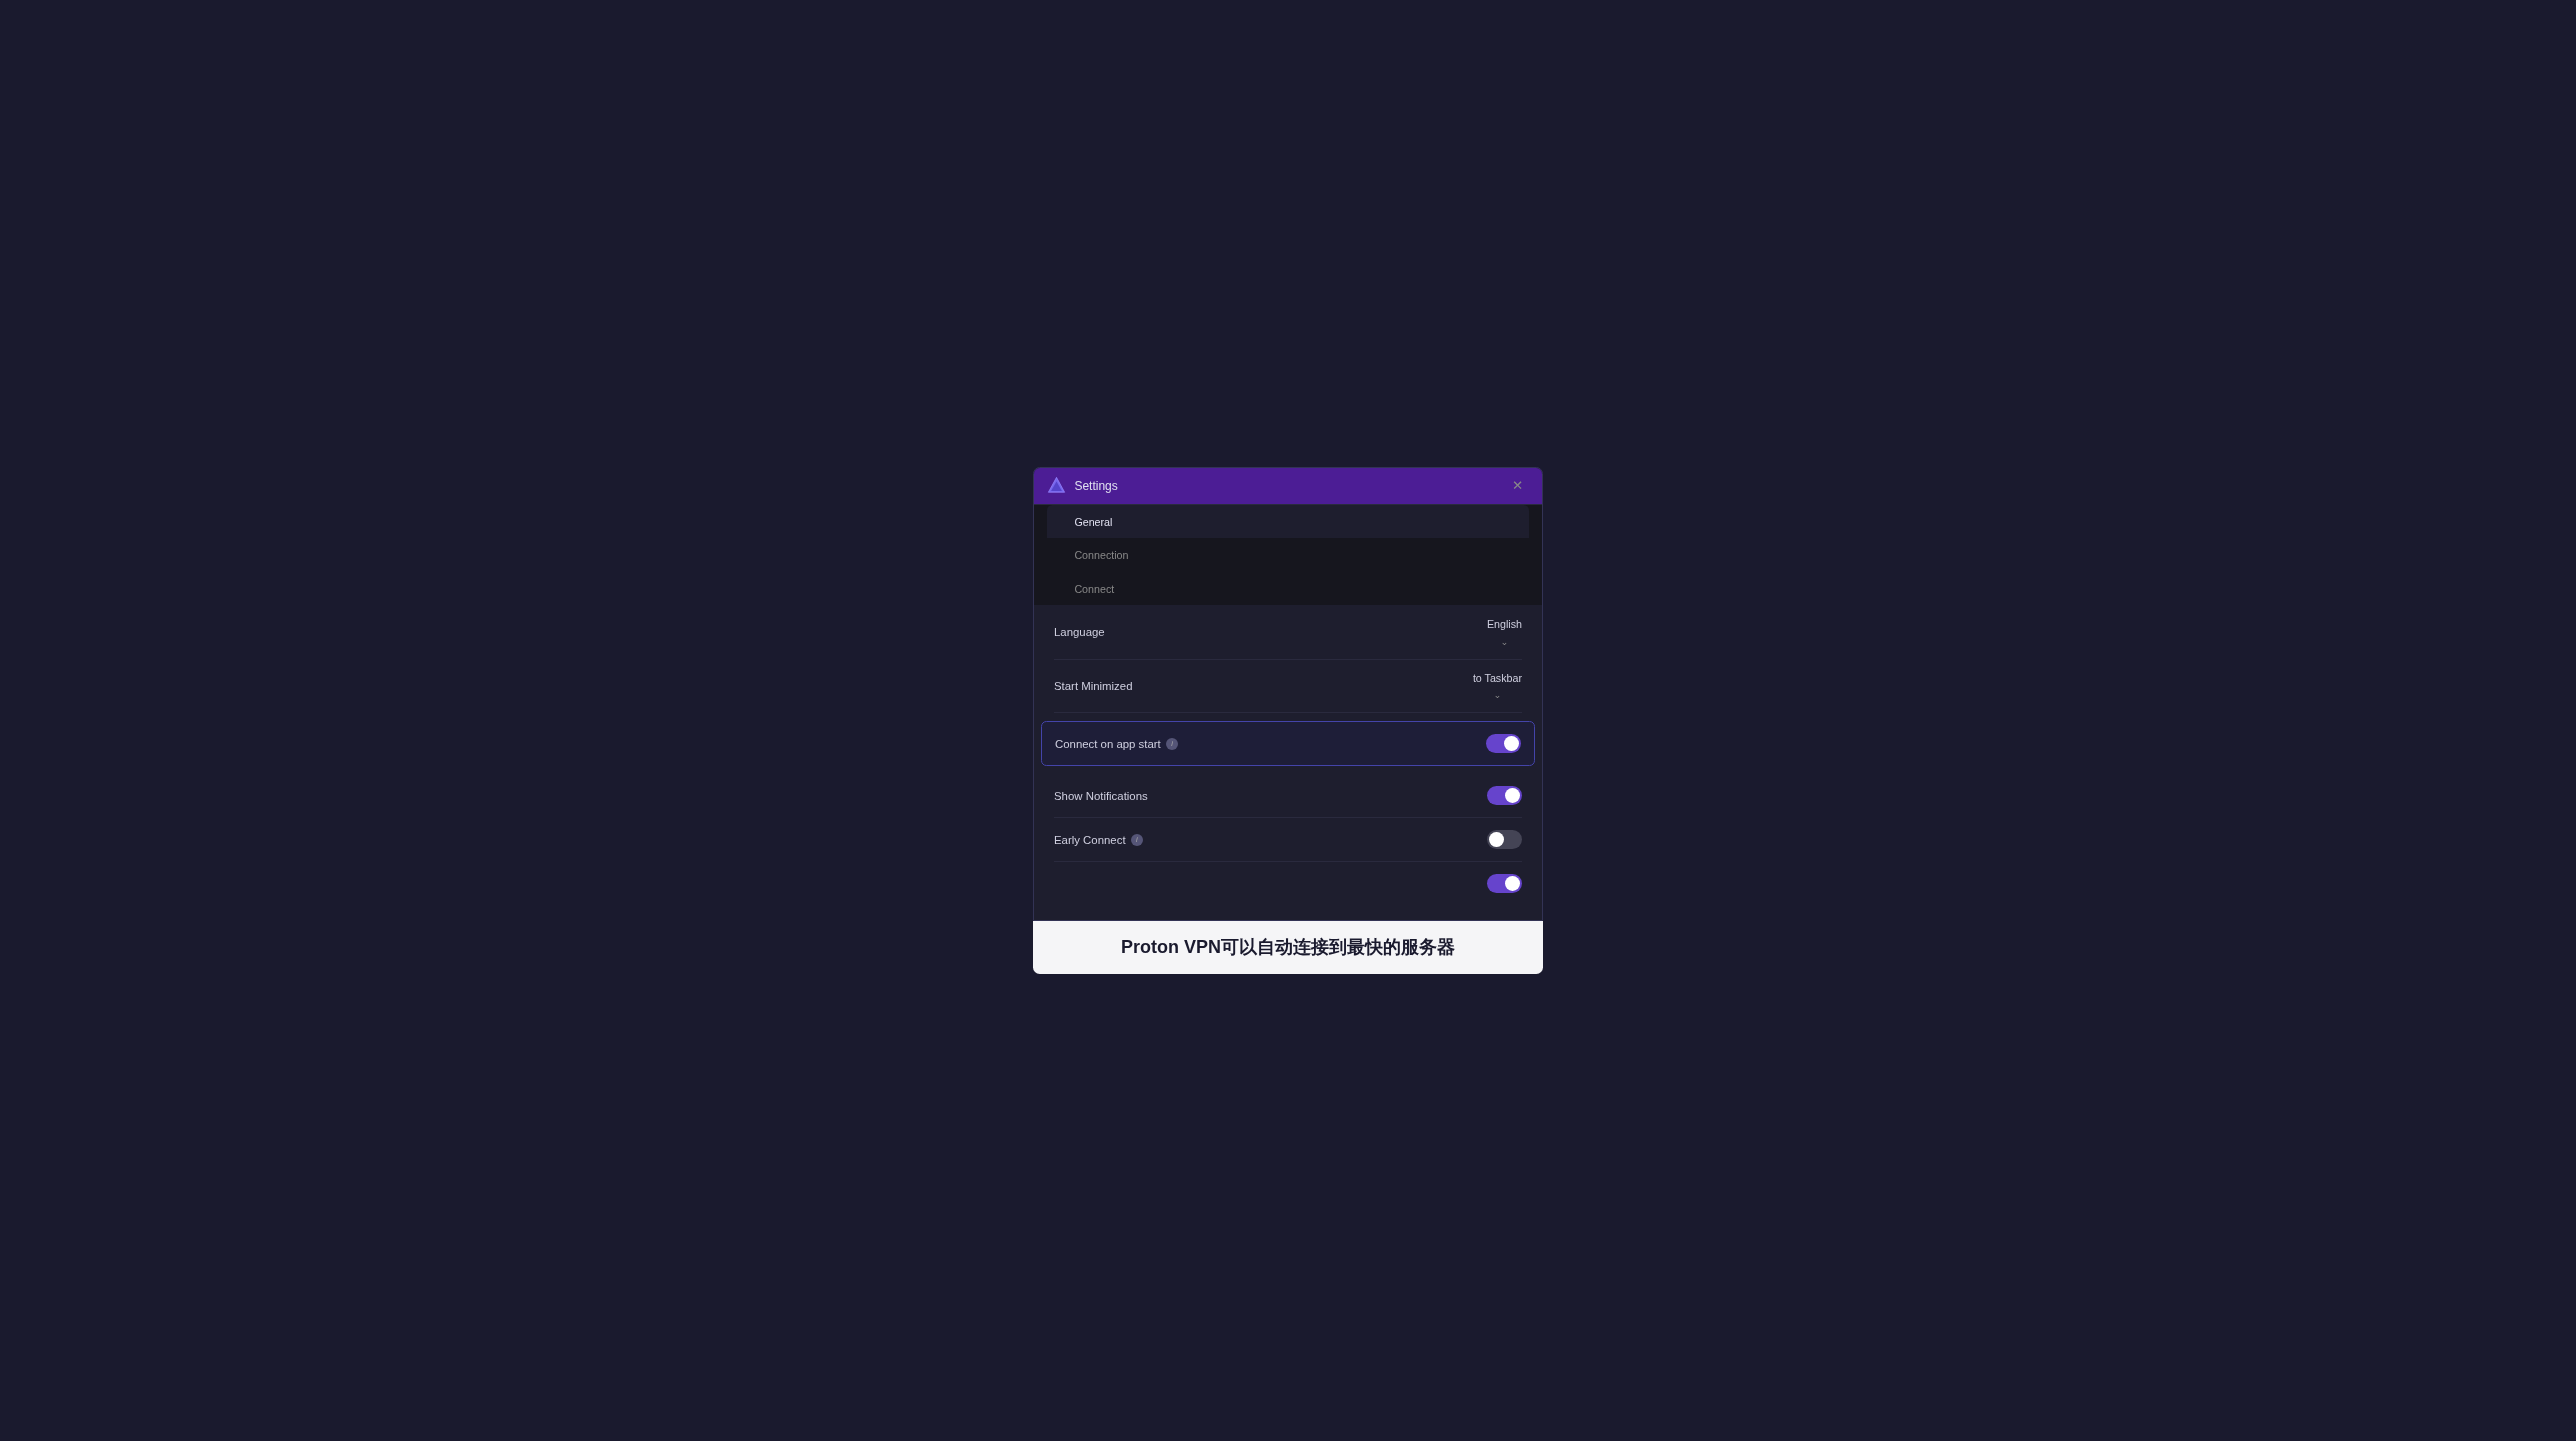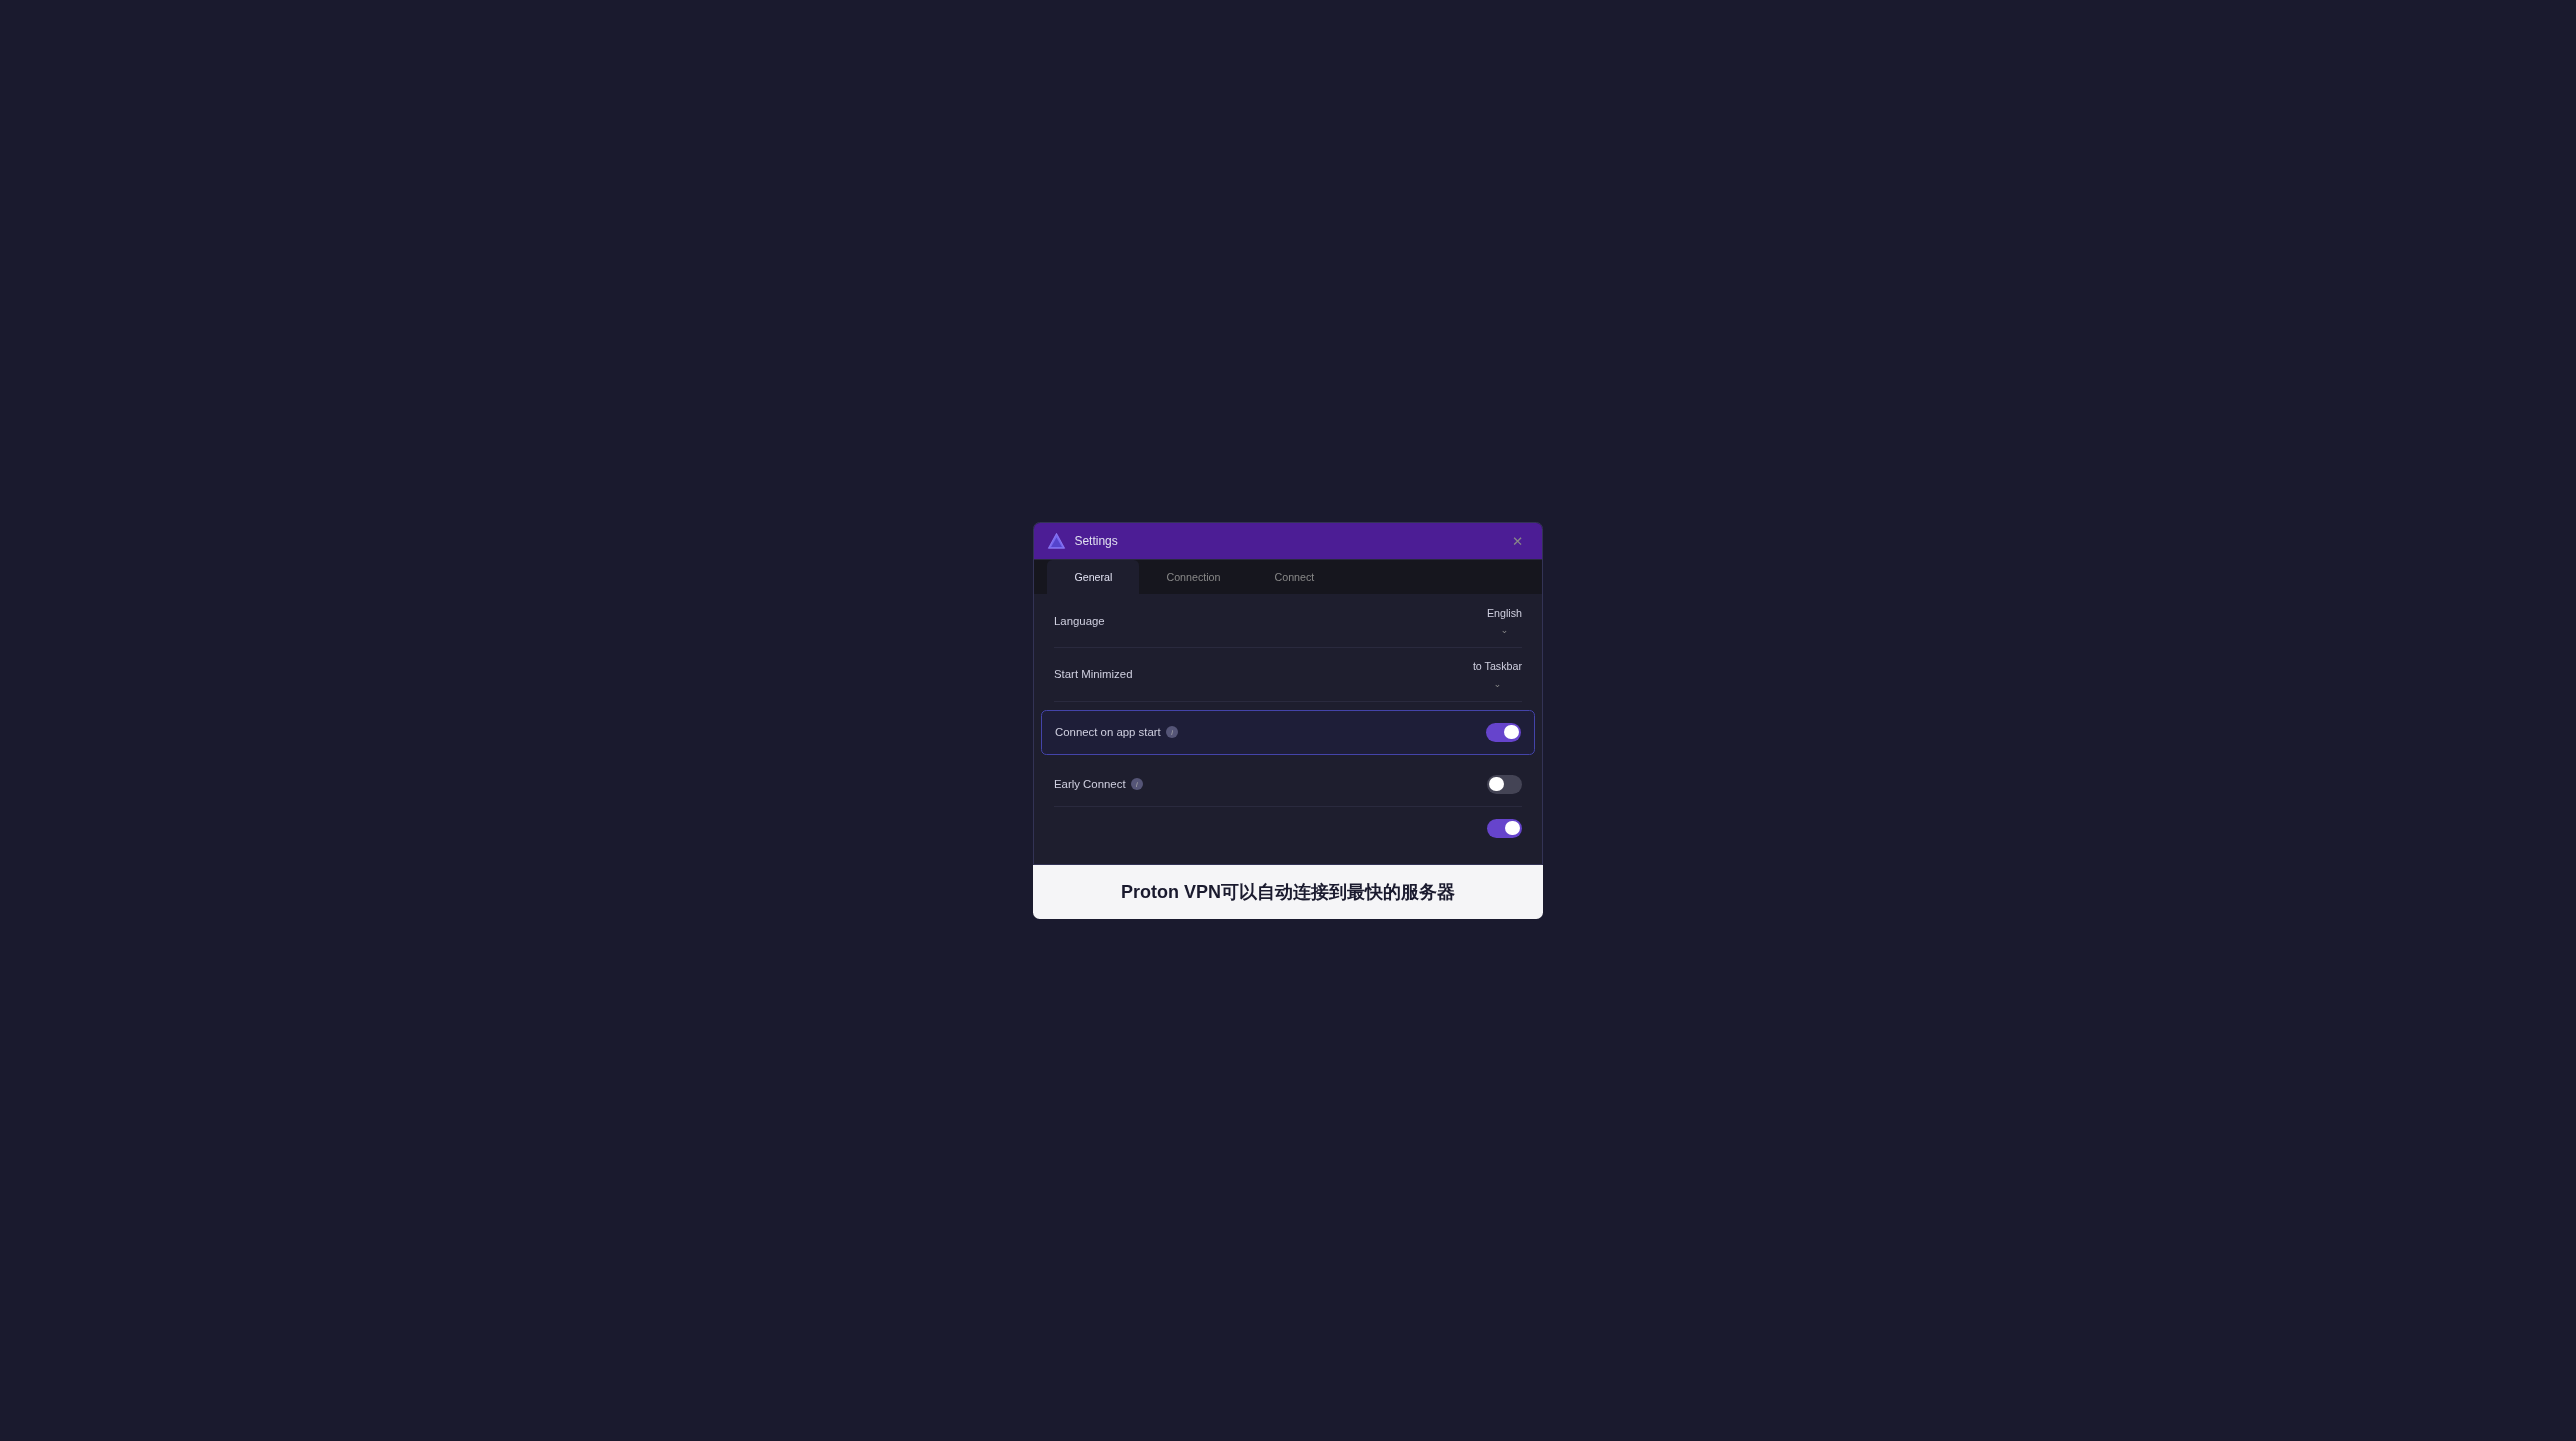--- a/index.html
+++ b/index.html
@@ -65,20 +65,21 @@
       border: none;
       padding: 2.7px 5.4px;
       border-radius: 2.7px;
       transition: color 0.2s;
     }
 
     .tabs-bar {
       background: #16161e;
       display: flex;
       padding: 0 13.4px;
+      flex-direction: column;
     }
 
     .tab {
       padding: 10.7px 27px;
       color: #888;
       font-size: 10.7px;
       cursor: pointer;
       border-radius: 5.4px 5.4px 0 0;
       transition: all 0.2s;
       position: relative;
@@ -281,20 +282,27 @@
         <span class="setting-label">
           <span>Connect on app start</span>
           <span class="info-icon">i</span>
         </span>
         <label class="toggle on">
           <input type="checkbox" checked="" style="">
           <span class="toggle-slider"></span>
         </label>
       </div>
 
+      <div class="setting-row">
+        <span class="setting-label">Show Notifications</span>
+        <label class="toggle on">
+          <input type="checkbox" checked="" style="">
+          <span class="toggle-slider"></span>
+        </label>
+      </div>
 
       <div class="setting-row">
         <span class="setting-label">
           <span>Early Connect</span>
           <span class="info-icon">i</span>
         </span>
         <label class="toggle off">
           <input type="checkbox" style="">
           <span class="toggle-slider"></span>
         </label>

